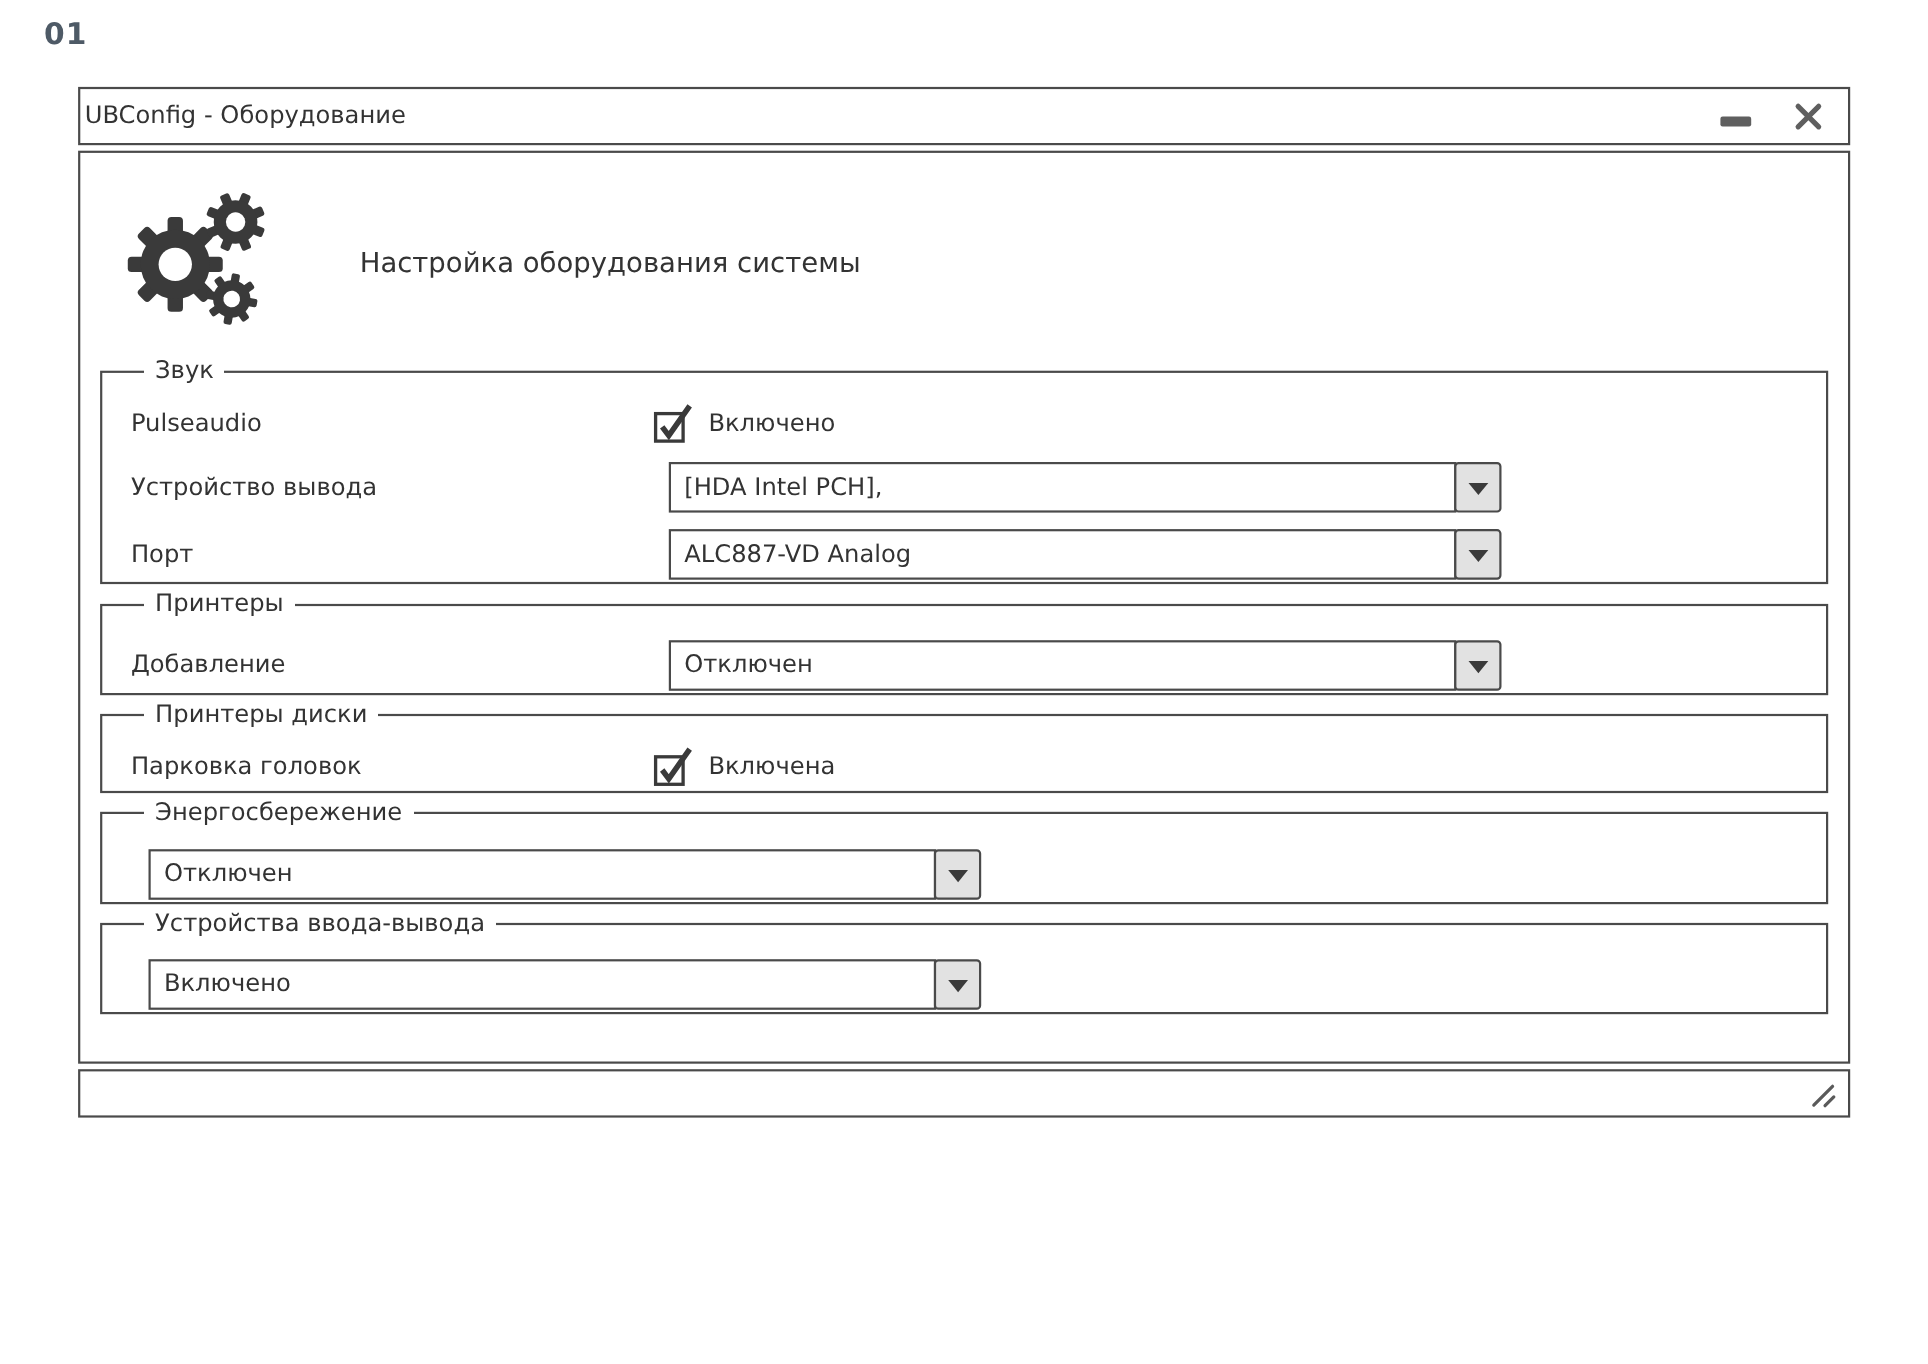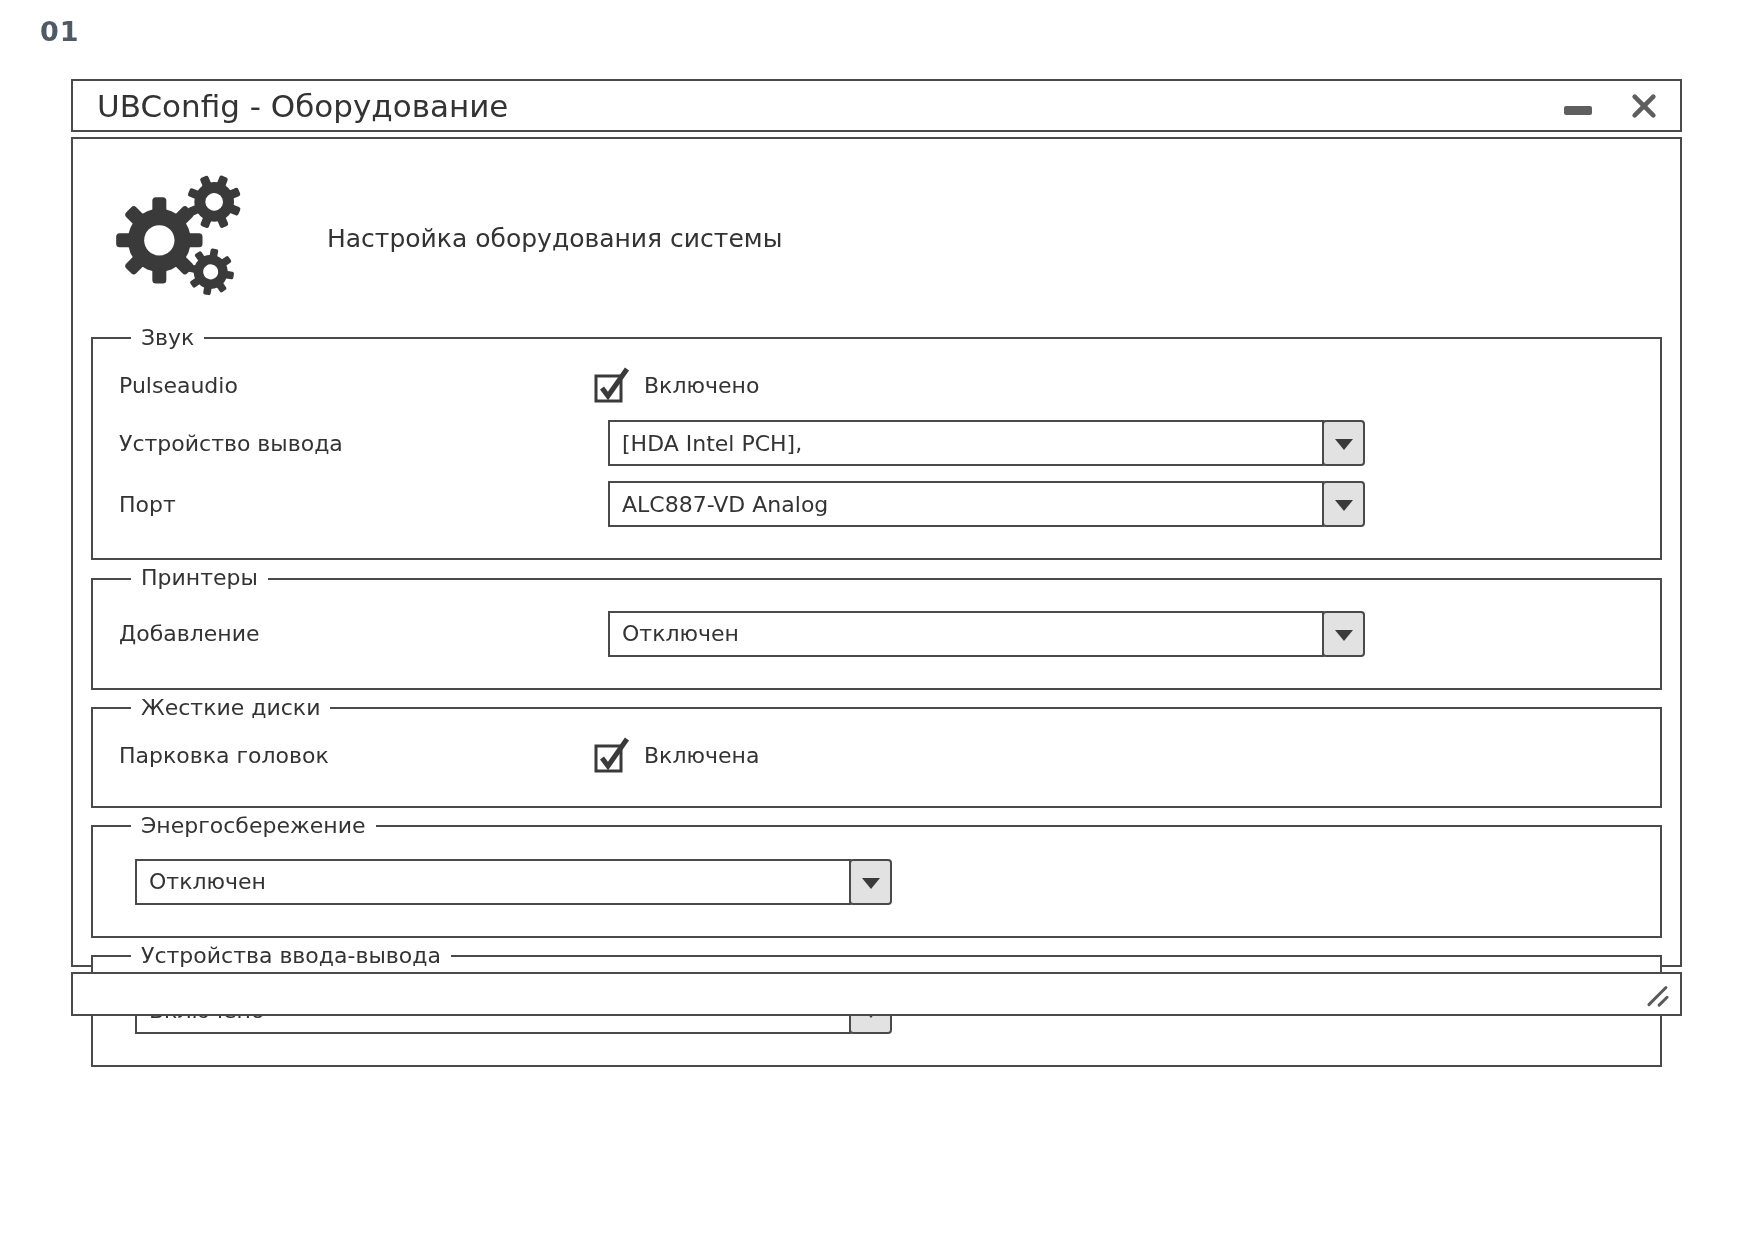--- a/index.html
+++ b/index.html
@@ -27,21 +27,21 @@
     letter-spacing:1px;
   }
 
   
   .window-titlebar{
     position:absolute; left:71px; top:79px; width:1611px; height:53px;
     border:2px solid var(--border); background:var(--window_bg);
     display:flex; align-items:center;
   }
   .window-title{
-    flex:1; padding-left:24px; font-size:31px; color:var(--text);
+    flex:1; padding-left:4px; font-size:22px; color:var(--text);
     white-space:nowrap; overflow:hidden;
   }
   .titlebar-controls{ display:flex; align-items:center; gap:38px; padding-right:22px; }
   .minimize-icon{ width:28px; height:9px; background:#5f5f5f; border-radius:2px; margin-top:10px; }
   .close-icon{ width:28px; height:28px; color:#5f5f5f; display:block; }
 
   
   .window-body{
     position:absolute; left:71px; top:137px; width:1611px; height:830px;
     border:2px solid var(--border); background:var(--window_bg);
@@ -49,21 +49,21 @@
   }
   .app-header{ display:flex; align-items:center; margin:28px 0 0 26px; height:142px; }
   .gears-icon{ width:140px; height:140px; color:var(--icon); flex:0 0 auto; }
   .gear-fill{ fill:currentColor; }
   .app-header-text{ margin-left:72px; font-size:25px; color:var(--text); }
 
   .groups{ margin-top:16px; }
   fieldset.group{
     border:2px solid var(--border);
     margin:0 2px 5px 2px;
-    padding:4px 18px 31px 26px;
+    padding:4px 18px 2px 26px;
     background:var(--window_bg);
   }
   fieldset.group legend{
     font-size:22px; color:var(--text);
     margin-left:12px; padding:0 10px;
     line-height:1.2;
   }
   .row{ display:flex; align-items:center; margin-top:15px; min-height:46px; }
   .row.checkbox-row{ min-height:40px; margin-top:10px; }
   .row-label{
@@ -203,21 +203,21 @@
             <span class="row-label">Добавление</span>
             <div class="dropdown">
               <div class="dd-value">Отключен</div>
               <div class="dd-btn">
                 <span class="dd-arrow"></span>
               </div>
             </div>
           </div>
         </fieldset>
         <fieldset class="group">
-          <legend>Жесткие диски</legend>
+          <legend>Принтеры диски</legend>
           <div class="row checkbox-row">
             <span class="row-label">Парковка головок</span>
             <span class="checkbox" role="checkbox" aria-checked="true">
               <svg viewBox="0 0 40 38" aria-hidden="true">
                 <rect x="4" y="10" width="25" height="25" fill="#ffffff" stroke="currentColor" stroke-width="3"></rect>
                 <path d="M 10 22 L 16 30 L 35 3" fill="none" stroke="currentColor" stroke-width="5"></path>
               </svg>
             </span>
             <span class="cb-text">Включена</span>
           </div>

